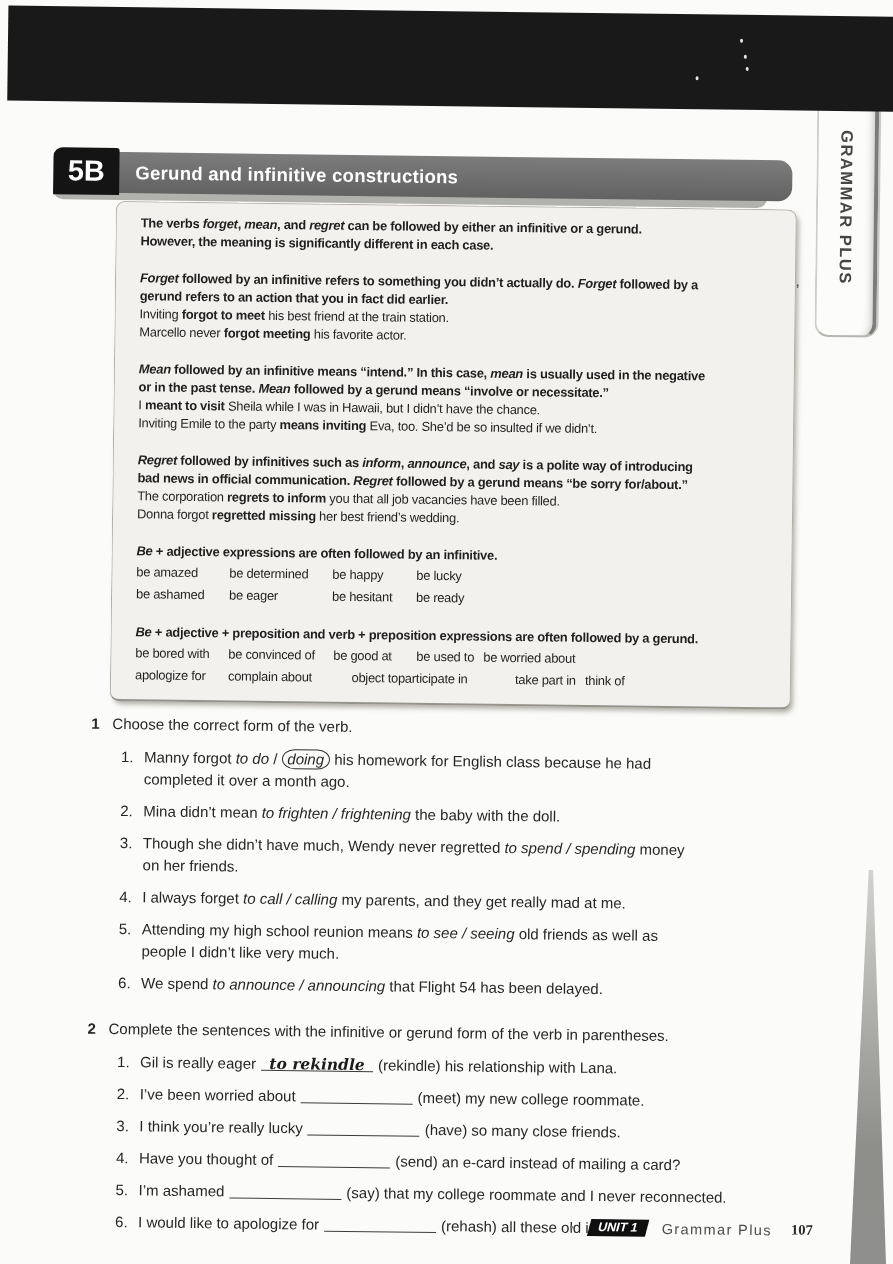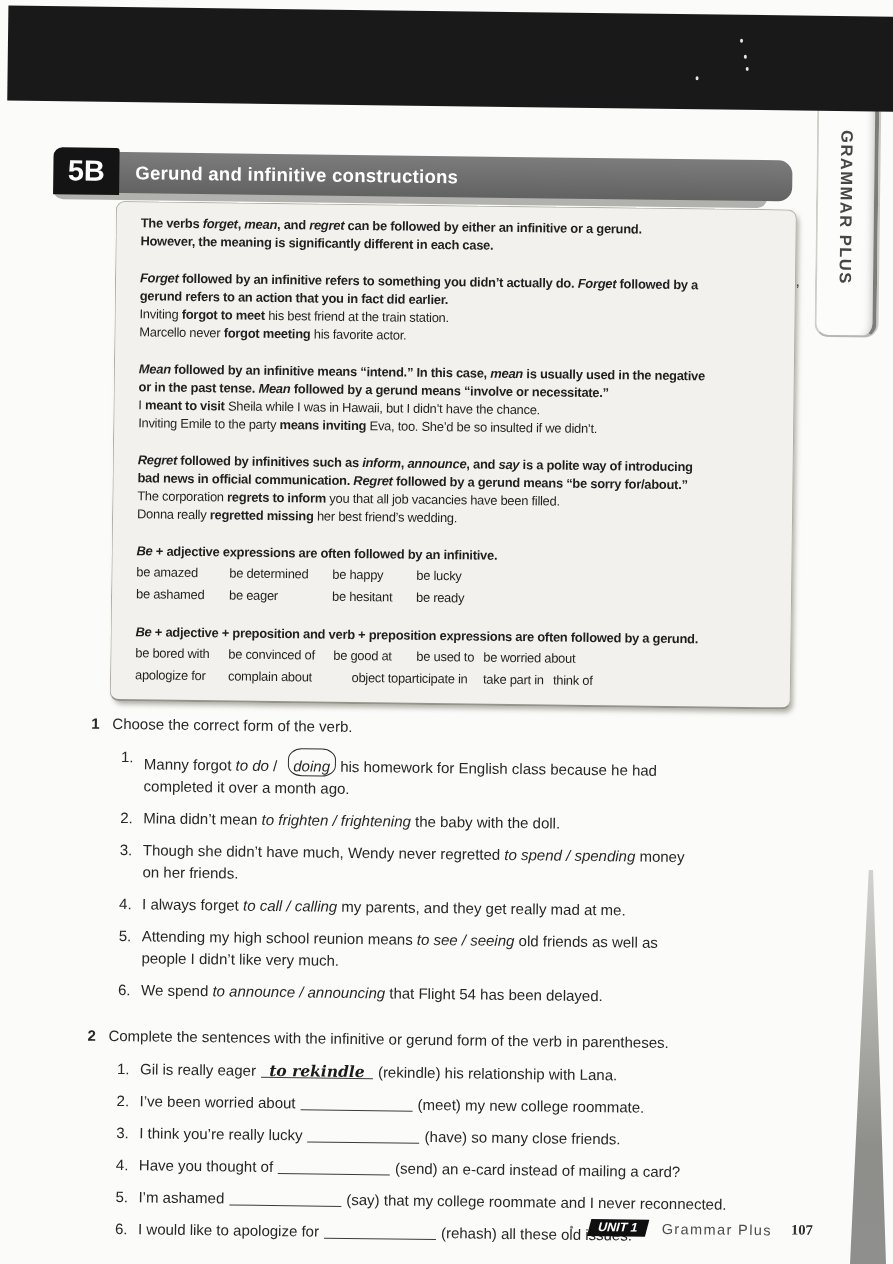--- a/index.html
+++ b/index.html
@@ -47,33 +47,33 @@
   .grpA .wr span:nth-child(2){width:103px;}
   .grpA .wr span:nth-child(3){width:84px;}
   .grpB .wr1 span:nth-child(1){width:93px;}
   .grpB .wr1 span:nth-child(2){width:105px;}
   .grpB .wr1 span:nth-child(3){width:74px;}
   .grpB .wr1 span:nth-child(4){width:76px;text-align:center;}
   .grpB .wr2 span:nth-child(1){width:93px;}
   .grpB .wr2 span:nth-child(2){width:100px;}
   .grpB .wr2 span:nth-child(3){width:70px;text-align:right;}
   .grpB .wr2 span:nth-child(4){width:85px;}
-  .grpB .wr2 span:nth-child(5){width:70px;}
+  .grpB .wr2 span:nth-child(5){width:70px;margin-left:32px;}
 
   
   .excol{position:absolute;left:100px;top:712px;width:668px;font-size:15px;color:#262626;z-index:2;}
   .ex-head{display:flex;line-height:22px;margin-bottom:11px;}
   .ex-num{width:21px;font-weight:bold;flex:none;}
   .ex-instr{flex:1;}
   .item{display:flex;margin:0 0 10px 30px;line-height:22px;}
   .item .num{width:23px;flex:none;}
   .itext{flex:1;white-space:nowrap;}
   #ex2{margin-top:24px;}
-  .circled{display:inline-block;border:1.5px solid #2e2e2e;border-radius:14px / 11px;padding:8px 5px 1px 4px;
-       margin-left:11px;line-height:17px;font-style:italic;}
+  .circled{display:inline-block;border:1.5px solid #2e2e2e;border-radius:14px / 11px;padding:0 5px 1px 4px;
+       margin-left:5px;line-height:17px;font-style:italic;}
   .blank{display:inline-block;width:112px;border-bottom:1.4px solid #3c3c3c;height:15px;margin:0 5px;
        vertical-align:-2px;text-align:center;}
   .hand{font-family:"DejaVu Serif",serif;font-style:italic;font-weight:bold;font-size:15.5px;
        position:relative;top:-2px;color:#1c1c1c;white-space:nowrap;}
 
   
   .footer{position:absolute;left:585px;top:1212px;display:flex;align-items:center;z-index:2;}
   .fdot{width:3px;height:3px;background:#777;border-radius:50%;margin-right:16px;}
   .unit-badge{background:#0f0f0f;color:#fff;transform:skewX(-14deg);padding:1px 9px 2px;font-weight:bold;font-size:12.5px;}
   .fsection{margin-left:15px;letter-spacing:1.4px;color:#4c4c4c;font-size:14.5px;}
@@ -115,21 +115,21 @@
           <div class="gline"><span>Marcello never </span><span class="b">forgot meeting</span><span> his favorite actor.</span></div>
         </div>
         <div class="gpara">
           <div class="ghead"><span class="i">Mean</span><span> followed by an infinitive means “intend.” In this case, </span><span class="i">mean</span><span> is usually used in the negative</span><br><span>or in the past tense. </span><span class="i">Mean</span><span> followed by a gerund means “involve or necessitate.”</span></div>
           <div class="gline"><span>I </span><span class="b">meant to visit</span><span> Sheila while I was in Hawaii, but I didn’t have the chance.</span></div>
           <div class="gline"><span>Inviting Emile to the party </span><span class="b">means inviting</span><span> Eva, too. She’d be so insulted if we didn’t.</span></div>
         </div>
         <div class="gpara">
           <div class="ghead"><span class="i">Regret</span><span> followed by infinitives such as </span><span class="i">inform</span><span>, </span><span class="i">announce</span><span>, and </span><span class="i">say</span><span> is a polite way of introducing</span><br><span>bad news in official communication. </span><span class="i">Regret</span><span> followed by a gerund means “be sorry for/about.”</span></div>
           <div class="gline"><span>The corporation </span><span class="b">regrets to inform</span><span> you that all job vacancies have been filled.</span></div>
-          <div class="gline"><span>Donna really </span><span class="b">regretted missing</span><span> her best friend’s wedding.</span></div>
+          <div class="gline"><span>Donna forgot </span><span class="b">regretted missing</span><span> her best friend’s wedding.</span></div>
         </div>
         <div class="gpara grpA">
           <div class="ghead"><span class="i">Be</span><span> + adjective expressions are often followed by an infinitive.</span></div>
           <div class="wr wr1"><span>be amazed</span><span>be determined</span><span>be happy</span><span>be lucky</span></div>
           <div class="wr wr2"><span>be ashamed</span><span>be eager</span><span>be hesitant</span><span>be ready</span></div>
         </div>
         <div class="gpara grpB">
           <div class="ghead"><span class="i">Be</span><span> + adjective + preposition and verb + preposition expressions are often followed by a gerund.</span></div>
           <div class="wr wr1"><span>be bored with</span><span>be convinced of</span><span>be good at</span><span>be used to</span><span>be worried about</span></div>
           <div class="wr wr2"><span>apologize for</span><span>complain about</span><span>object to</span><span>participate in</span><span>take part in</span><span>think of</span></div>

